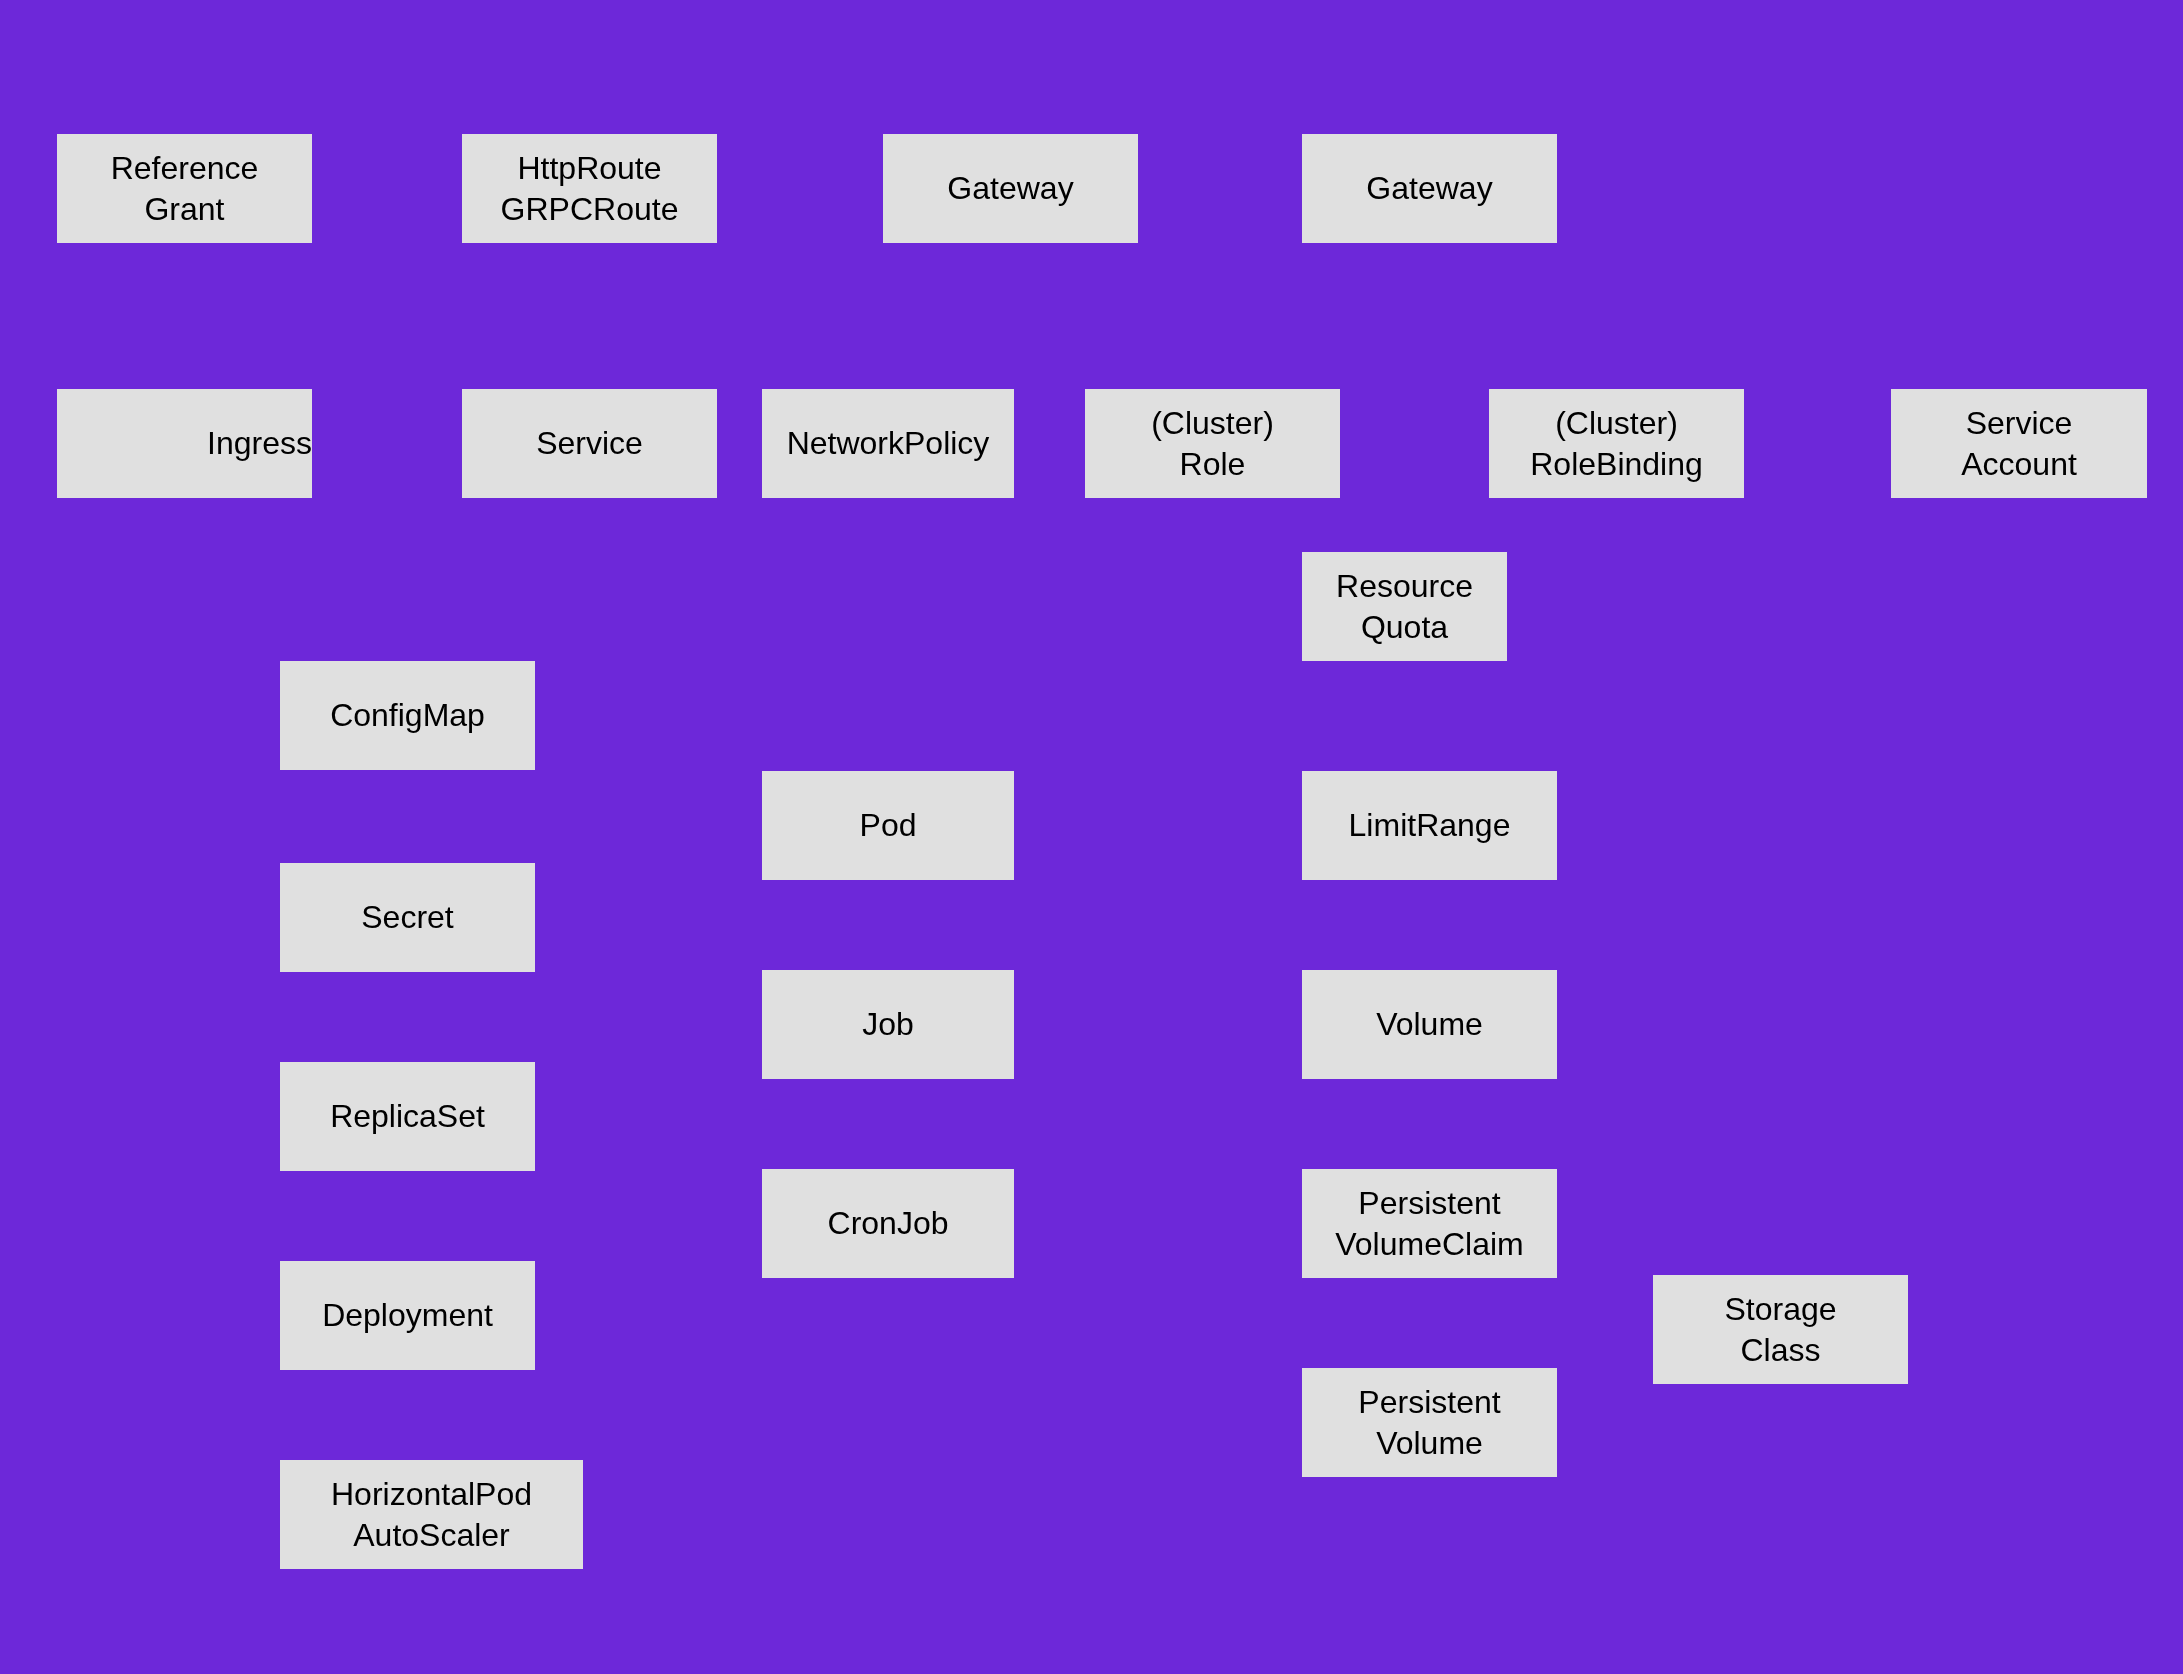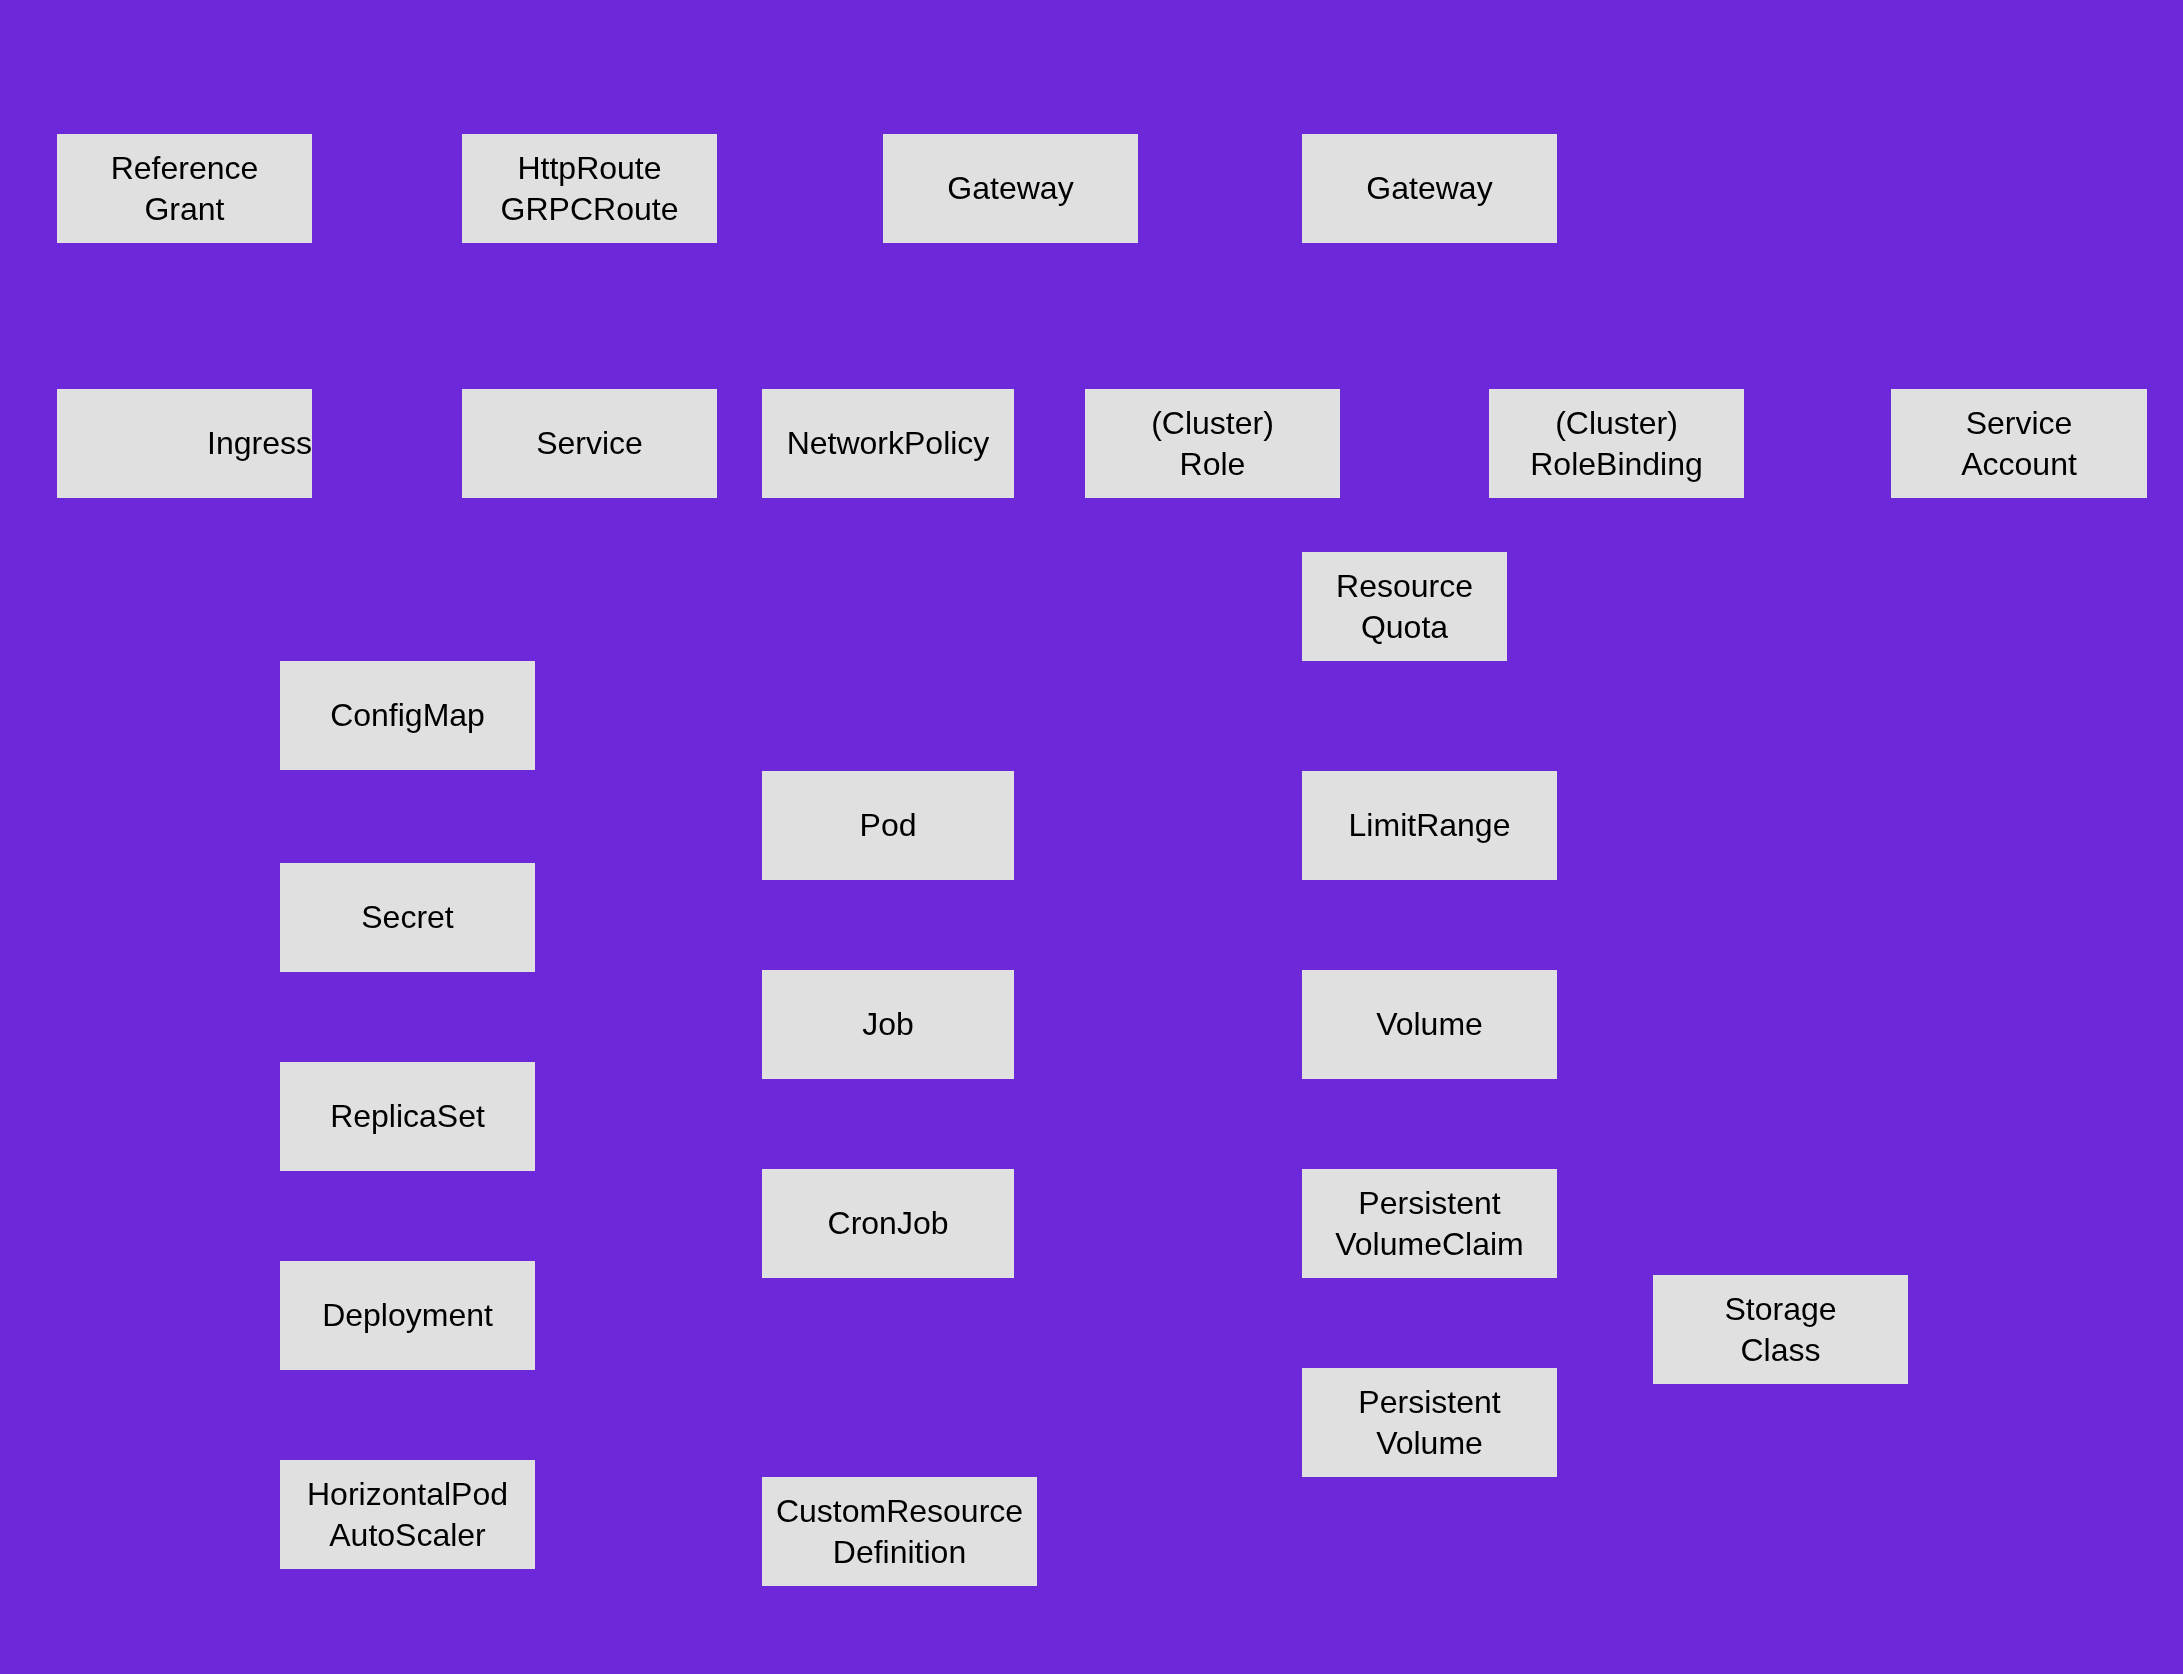--- a/index.html
+++ b/index.html
@@ -110,23 +110,19 @@
       <span class="label">Deployment</span>
     </div>
   <div class="node" style="left:1653px; top:1275px; width:255px; height:109px;">
       <span class="label">Storage
 Class</span>
     </div>
   <div class="node" style="left:1302px; top:1368px; width:255px; height:109px;">
       <span class="label">Persistent
 Volume</span>
     </div>
-  <div class="node" style="left:280px;  top:1460px; width:255px; height:109px;">
+  <div class="node" style="left:280px;  top:1460px; width:303px; height:109px;">
       <span class="label">HorizontalPod
 AutoScaler</span>
-    </div>
-  <div class="node" style="left:762px; top:1477px; width:275px; height:109px;">
-      <span class="label">CustomResource
-Definition</span>
     </div>
 
 </div>
 
 
 </body></html>

